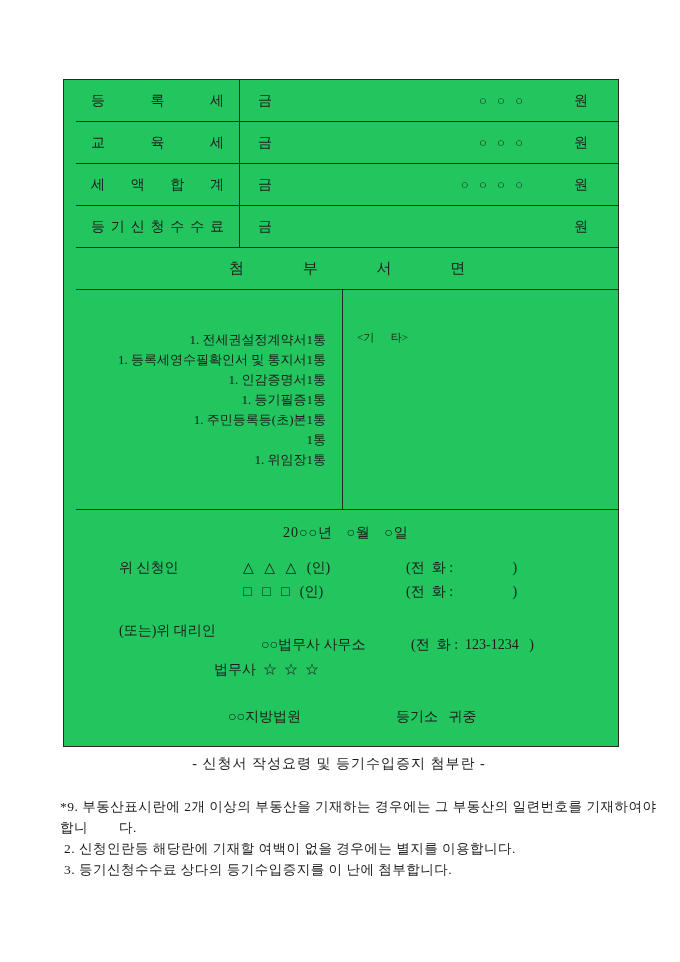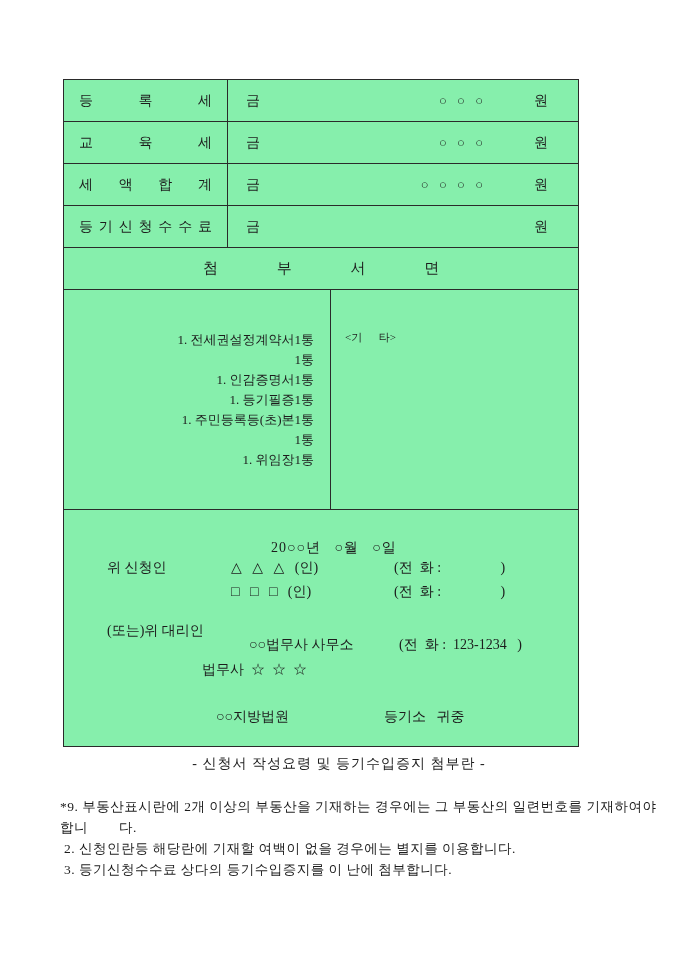--- a/index.html
+++ b/index.html
@@ -5,22 +5,22 @@
   * { margin:0; padding:0; box-sizing:border-box; }
   html,body { background:#e9e9e9; }
   body { font-family:"Liberation Serif","DejaVu Serif",serif; }
   .page {
     position:relative; width:680px; height:962px; background:#ffffff;
     color:#1c1c1c; margin:0 auto; overflow:hidden;
   }
 
   
   .form-table {
-    position:absolute; left:63px; top:79px; width:516px;
-    border:1px solid #2a2a2a; background:#86efac;
+    position:absolute; left:63px; top:79px; width:556px;
+    border:1px solid #2a2a2a; background:#22c55e;padding-left:12px;
   }
 
   .fee-row { display:flex; height:42px; border-bottom:1px solid #2a2a2a; }
   .fee-label {
     width:164px; border-right:1px solid #2a2a2a; font-size:14px;
     line-height:41px; padding:0 15px; text-align:justify; text-align-last:justify;
     white-space:nowrap; overflow:hidden;
   }
   .fee-value { flex:1; display:flex; align-items:center; font-size:14px; padding:0 30px 0 18px; }
   .fee-amount { margin-left:auto; font-size:13px; letter-spacing:1px; word-spacing:5px; white-space:pre; }
@@ -35,21 +35,21 @@
   .attach-list {
     width:267px; border-right:1px solid #2a2a2a; padding:40px 16px 0 6px;
     font-size:13px;
   }
   .attach-item { display:flex; justify-content:flex-end; height:20px; line-height:20px; white-space:nowrap; }
   .attach-etc { flex:1; padding:40px 0 0 14px; font-size:11px; }
   .etc-label { white-space:pre; }
 
   .sign-section { position:relative; height:236px; font-size:14px; }
   .sign-section span, .sign-section div { white-space:pre; }
-  .sign-date { position:absolute; top:29px; left:207px; letter-spacing:1px; }
+  .sign-date { position:absolute; top:14px; left:207px; letter-spacing:1px; }
   .sp-applicant-label { position:absolute; top:49px; left:43px; }
   .sp-seal1 { position:absolute; top:49px; left:167px; }
   .sp-phone1 { position:absolute; top:49px; left:330px; }
   .sp-seal2 { position:absolute; top:73px; left:167px; }
   .sp-phone2 { position:absolute; top:73px; left:330px; }
   .sp-agent-label { position:absolute; top:112px; left:43px; }
   .sp-agent-office { position:absolute; top:126px; left:185px; }
   .sp-agent-phone { position:absolute; top:126px; left:335px; }
   .sp-agent-name { position:absolute; top:151px; left:138px; }
   .sp-court { position:absolute; top:198px; left:152px; }
@@ -106,20 +106,21 @@
 
     <div class="attach-header">첨 부 서 면</div>
 
     <div class="attach-body">
       <div class="attach-list">
         <div class="attach-item">
           <span>1. 전세권설정계약서</span>
           <span>1통</span>
         </div>
         <div class="attach-item">
+          <span>1. 등록세영수필확인서 및 통지서</span>
           <span>1통</span>
         </div>
         <div class="attach-item">
           <span>1. 인감증명서</span>
           <span>1통</span>
         </div>
         <div class="attach-item">
           <span>1. 등기필증</span>
           <span>1통</span>
         </div>

